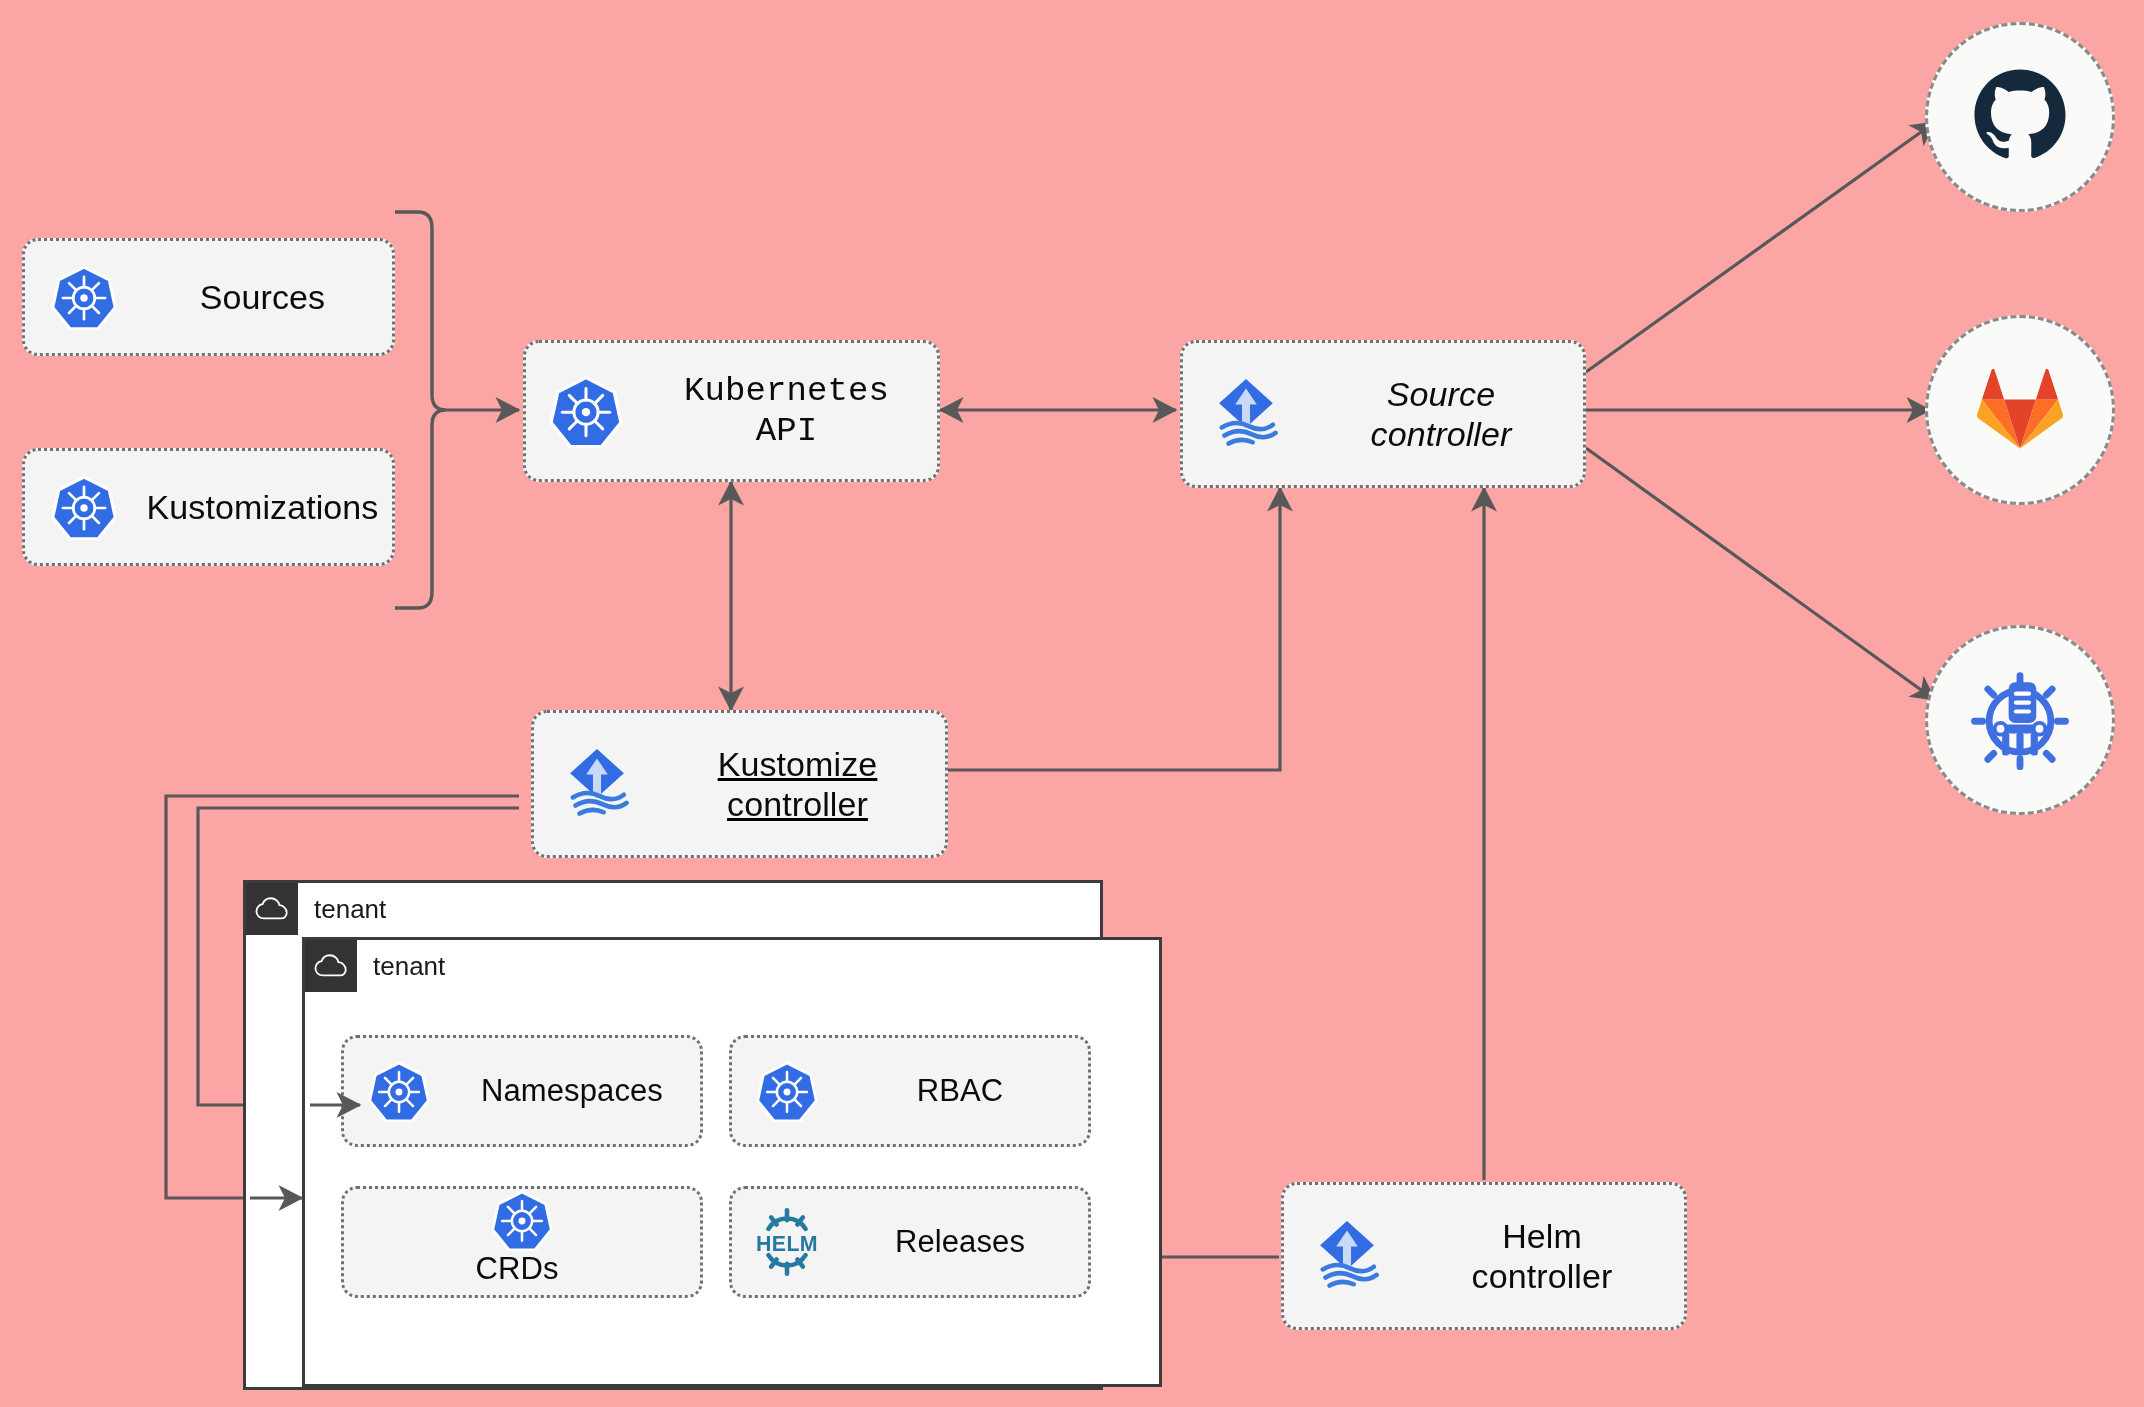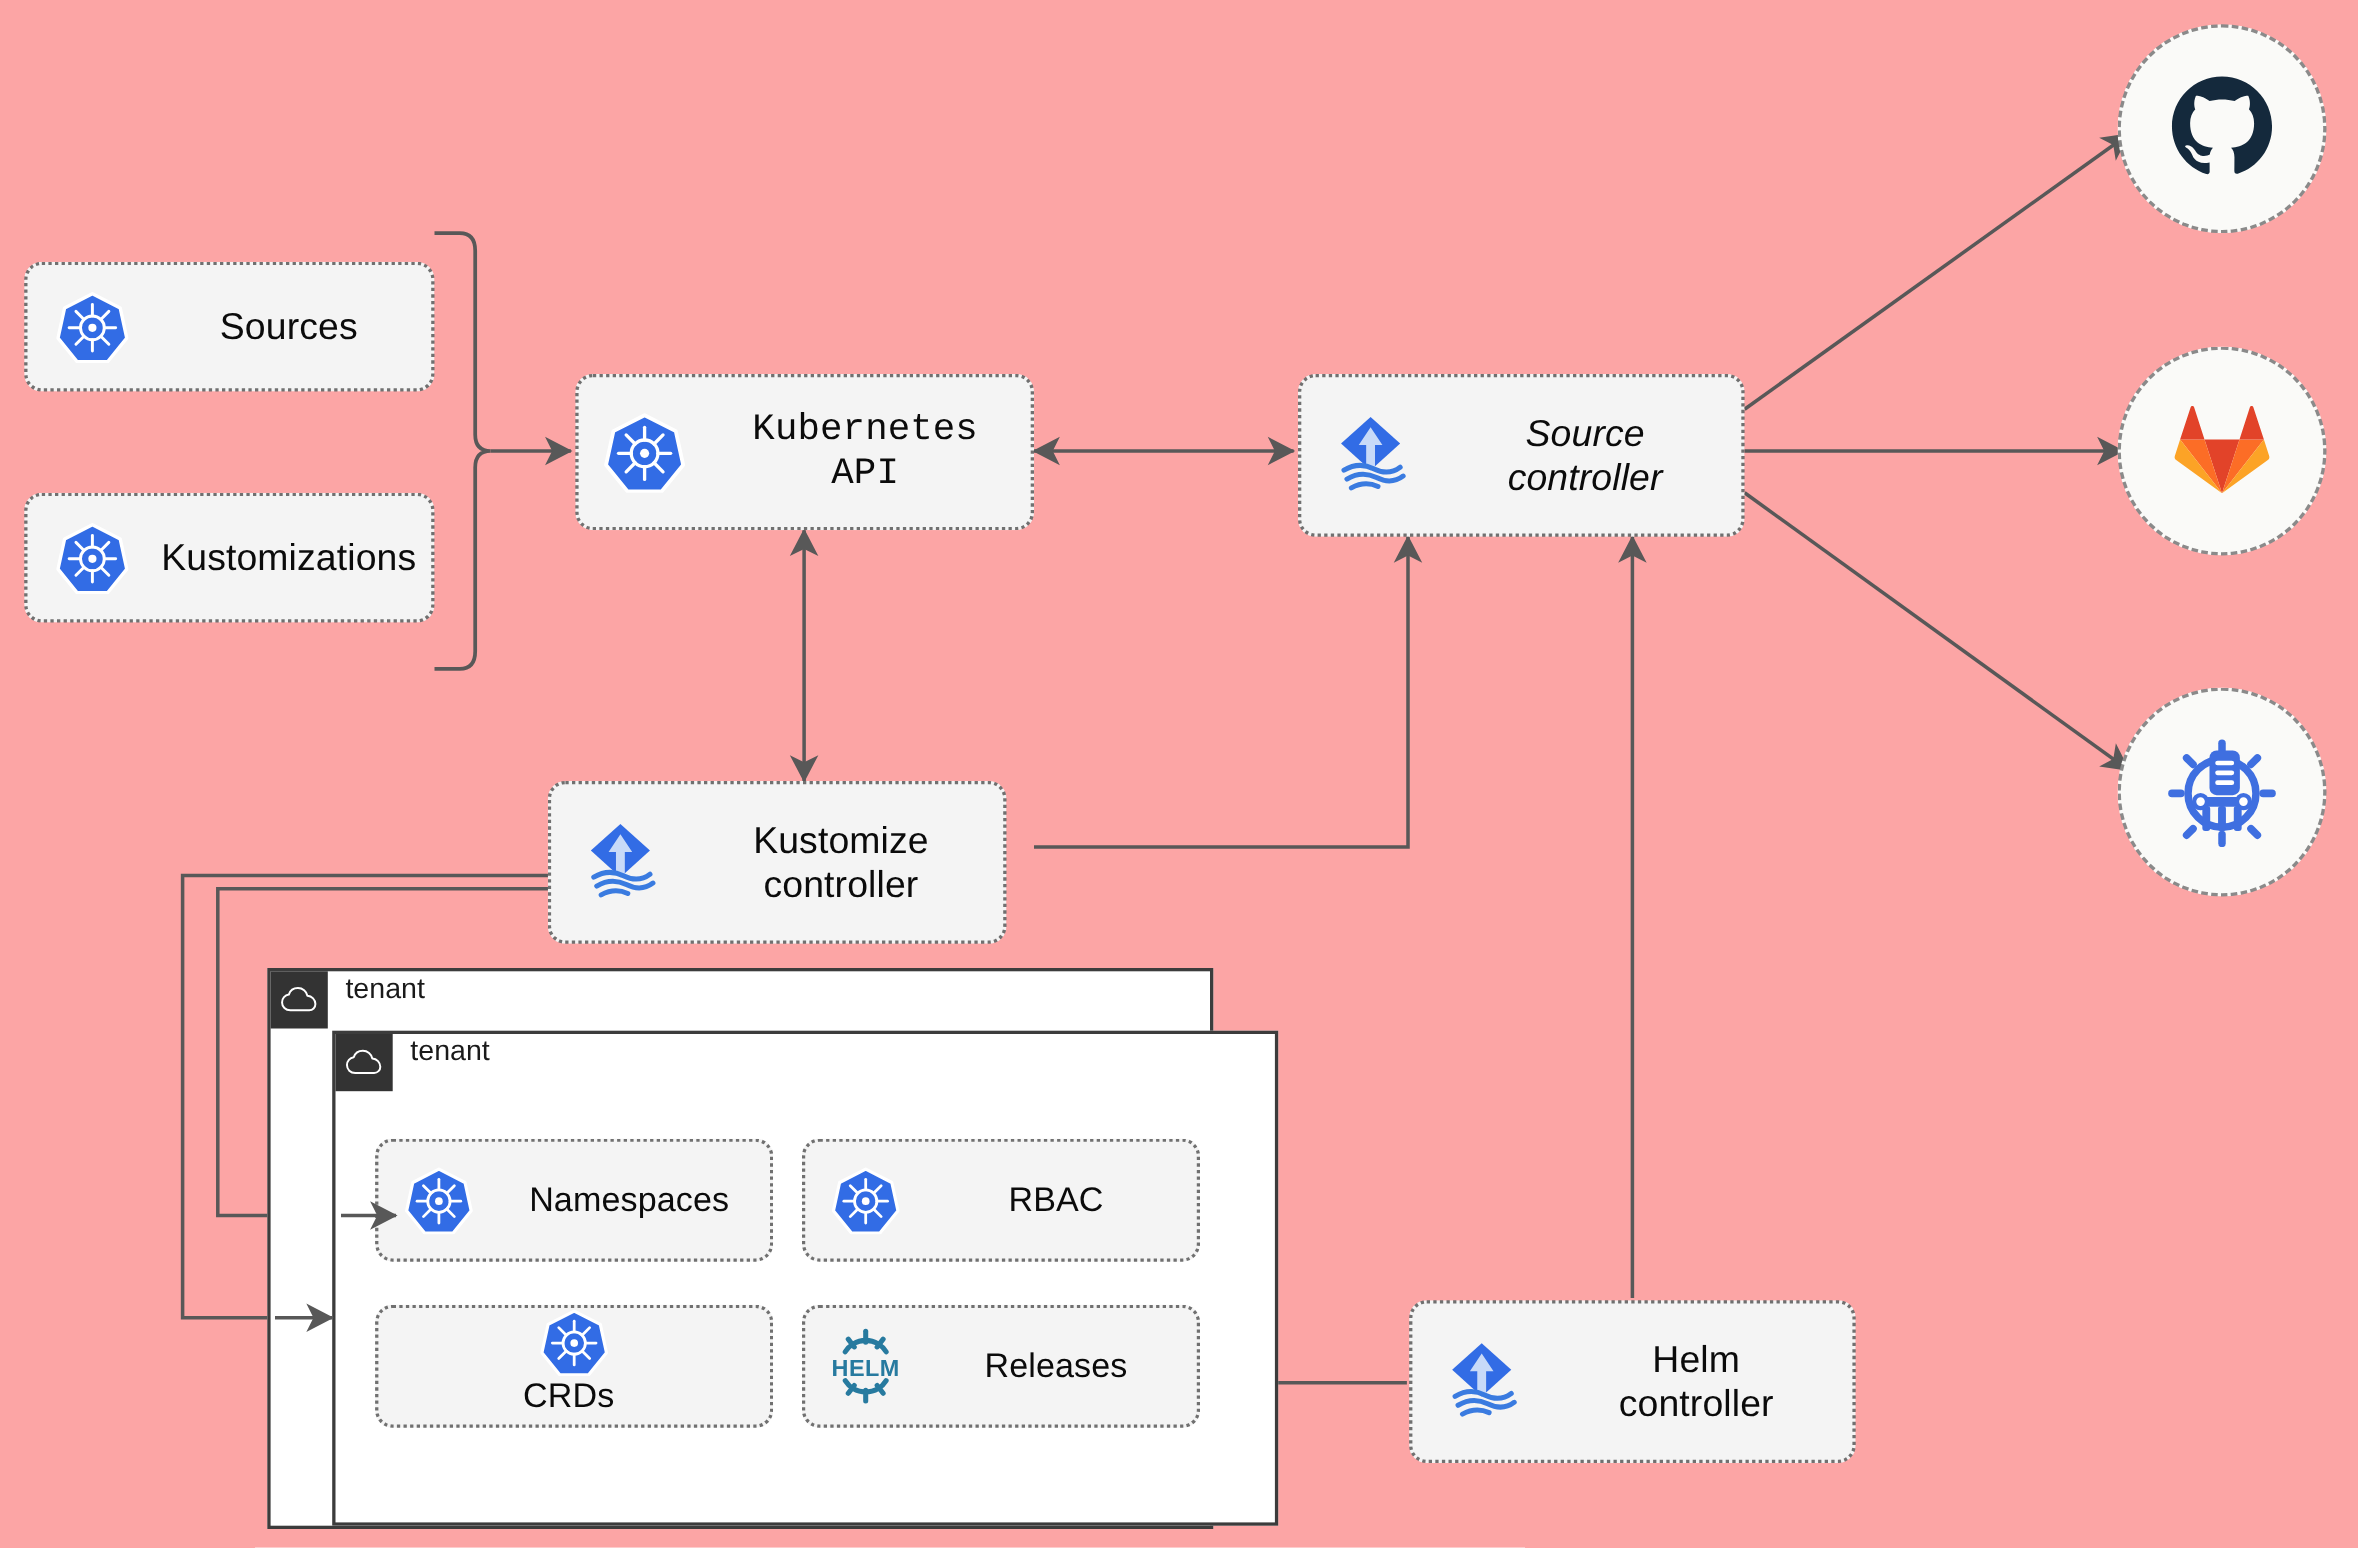--- a/index.html
+++ b/index.html
@@ -55,20 +55,21 @@
     position: absolute;
     background: #ffffff;
     border: 3px solid #3c3c3c;
     z-index: 3;
   }
   .tenant .bar {
     position: absolute;
     left: 0; top: 0;
     height: 52px;
     display: flex;
+    align-items: center;
     z-index: 2;
   }
   .tenant .bar .chip {
     width: 52px; height: 52px;
     background: #333333;
     display: flex; align-items: center; justify-content: center;
   }
   .tenant .bar .tname {
     color: #1a1a1a;
     font-size: 26px;
@@ -199,21 +200,21 @@
           <path d="M14 42 Q24 36 34 41 Q44 46 52 40"></path>
           <path d="M16 48 Q26 42 36 47 Q46 52 54 46"></path>
           <path d="M19 54 Q28 49 37 53"></path>
         </g>
       </svg>
     </span>
     <span class="lbl">Source
 controller</span>
   </div>
 
-  <div class="node" style="left:498px; top:710px; width:417px; height:148px;">
+  <div class="node" style="left:531px; top:710px; width:417px; height:148px;text-decoration:underline;">
     <span class="ico" style="width:126px;">
       <svg width="86" height="86" viewBox="0 0 64 64">
         <polygon points="32,6 52,24 32,42 12,24" fill="#326ce5"></polygon>
         <path d="M32 13 L40 25 L35 25 L35 40 L29 40 L29 25 L24 25 Z" fill="#c8daf8"></path>
         <g stroke="#3a7be0" stroke-width="3.4" stroke-linecap="round" fill="none">
           <path d="M14 42 Q24 36 34 41 Q44 46 52 40"></path>
           <path d="M16 48 Q26 42 36 47 Q46 52 54 46"></path>
           <path d="M19 54 Q28 49 37 53"></path>
         </g>
       </svg>

